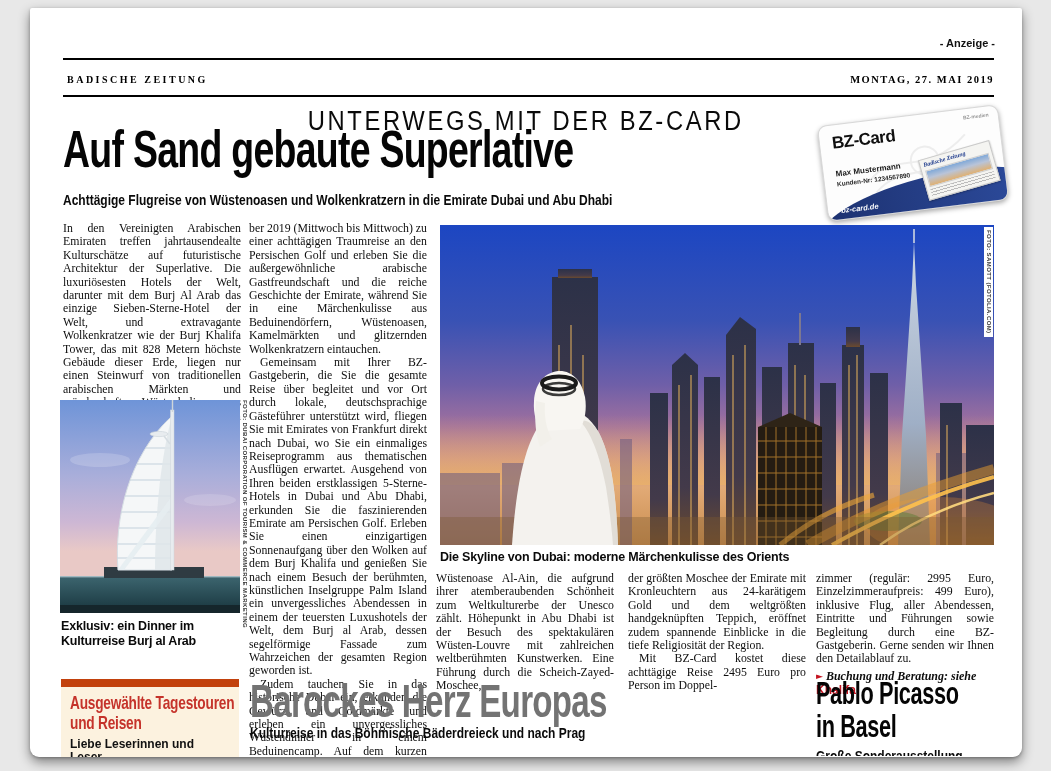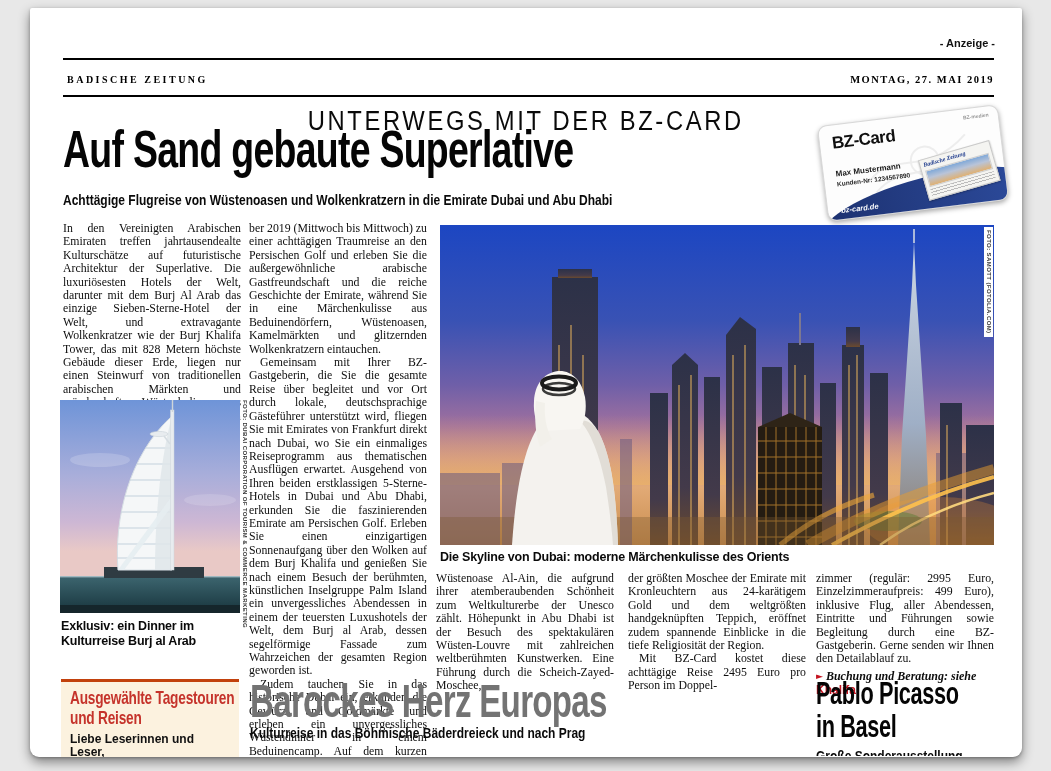--- a/index.html
+++ b/index.html
@@ -67,21 +67,21 @@
   .photo-skyline{position:absolute;left:410px;top:217px;width:554px;height:320px;overflow:hidden;}
   .credit{writing-mode:vertical-rl;text-orientation:mixed;font:700 6px/7px "Liberation Sans",sans-serif;
     letter-spacing:.4px;color:#333;white-space:nowrap;}
   .credit-burj{position:absolute;left:211px;top:392px;height:220px;}
   .credit-skyline{position:absolute;right:1px;top:2px;background:#fff;padding:3px 1px;z-index:2;}
   .caption{position:absolute;font:700 12.5px/14.5px "Liberation Sans",sans-serif;color:#0a0a0a;letter-spacing:-.2px;}
   .caption-skyline{left:410px;top:542px;width:554px;}
   .caption-burj{left:31px;top:611px;width:178px;}
   
   .teaser-box{position:absolute;left:31px;top:671px;width:178px;height:78px;background:#fcf2df;
-    border-top:3px solid #c2410c;box-sizing:border-box;padding:6px 8px 0 9px;overflow:hidden;}
+    border-top:8px solid #c2410c;box-sizing:border-box;padding:6px 8px 0 9px;overflow:hidden;}
   .box-title{font:700 19px/20px "Liberation Sans",sans-serif;color:#c5332b;letter-spacing:-.3px;}
   .condbox{display:inline-block;width:235px;transform:scaleX(.72);transform-origin:0 0;}
   .box-intro{margin-top:5px;font:700 12px/13px "Liberation Sans",sans-serif;color:#111;}
   .teaser-barockes{position:absolute;left:220px;top:670px;width:560px;}
   .t-head{font:700 46px/46px "Liberation Sans",sans-serif;letter-spacing:-1px;color:#737373;}
   .t-sub{font:700 15px/17px "Liberation Sans",sans-serif;color:#0a0a0a;}
   .teaser-picasso{position:absolute;left:786px;top:669px;width:210px;height:80px;overflow:hidden;}
   .t-head-small{font:700 31px/33px "Liberation Sans",sans-serif;letter-spacing:-.5px;color:#050505;}
   .cond-p{display:inline-block;width:230px;transform:scaleX(.7);transform-origin:0 0;}
   .t-sub-clip{margin-top:4px;height:9px;overflow:hidden;font:700 15px/17px "Liberation Sans",sans-serif;color:#0a0a0a;}

